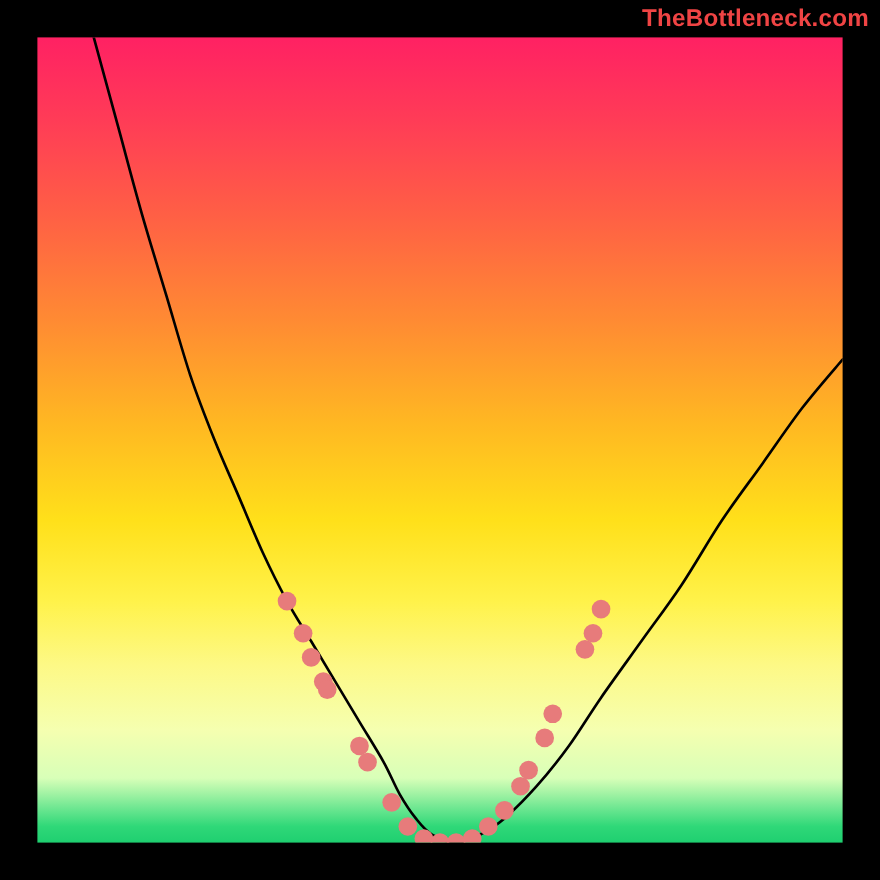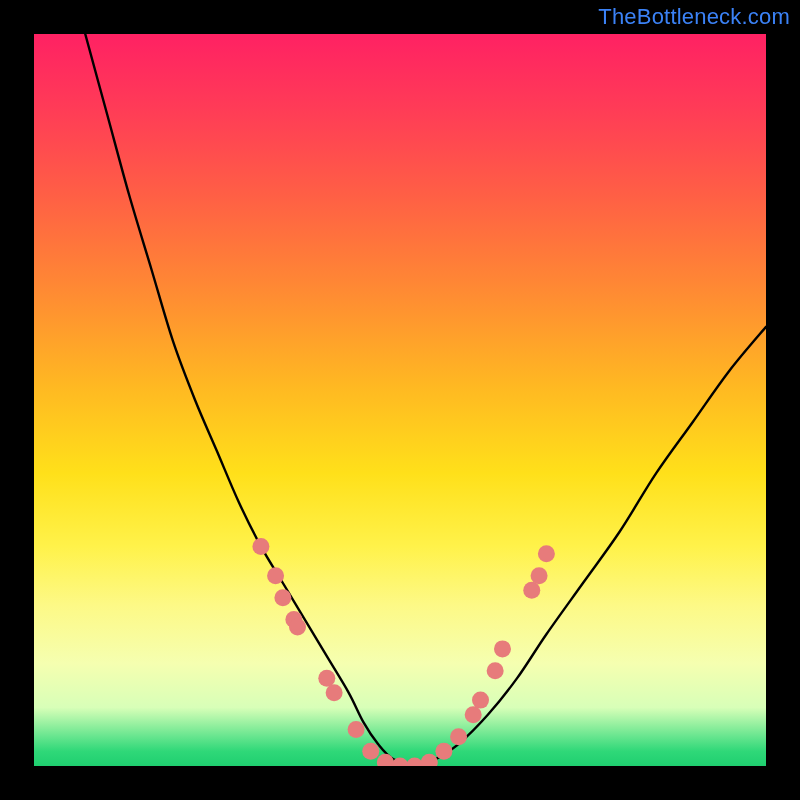--- a/index.html
+++ b/index.html
@@ -36,22 +36,22 @@
     position: absolute;
     top: 0; left: 0;
     width: 732px; height: 732px;
   }
   .watermark {
     position: absolute;
     top: 4px;
     right: 10px;
     font-family: Arial, Helvetica, sans-serif;
     font-size: 22px;
-    font-weight: 400;
-    color: #3b82f6;
+    font-weight: 700;
+    color: #ef4444;
     letter-spacing: 0.2px;
   }
 </style>
 </head>
 <body>
 
 <div class="frame">
   <div class="plot">
     <svg class="curve" viewBox="0 0 732 732">
       <g>

